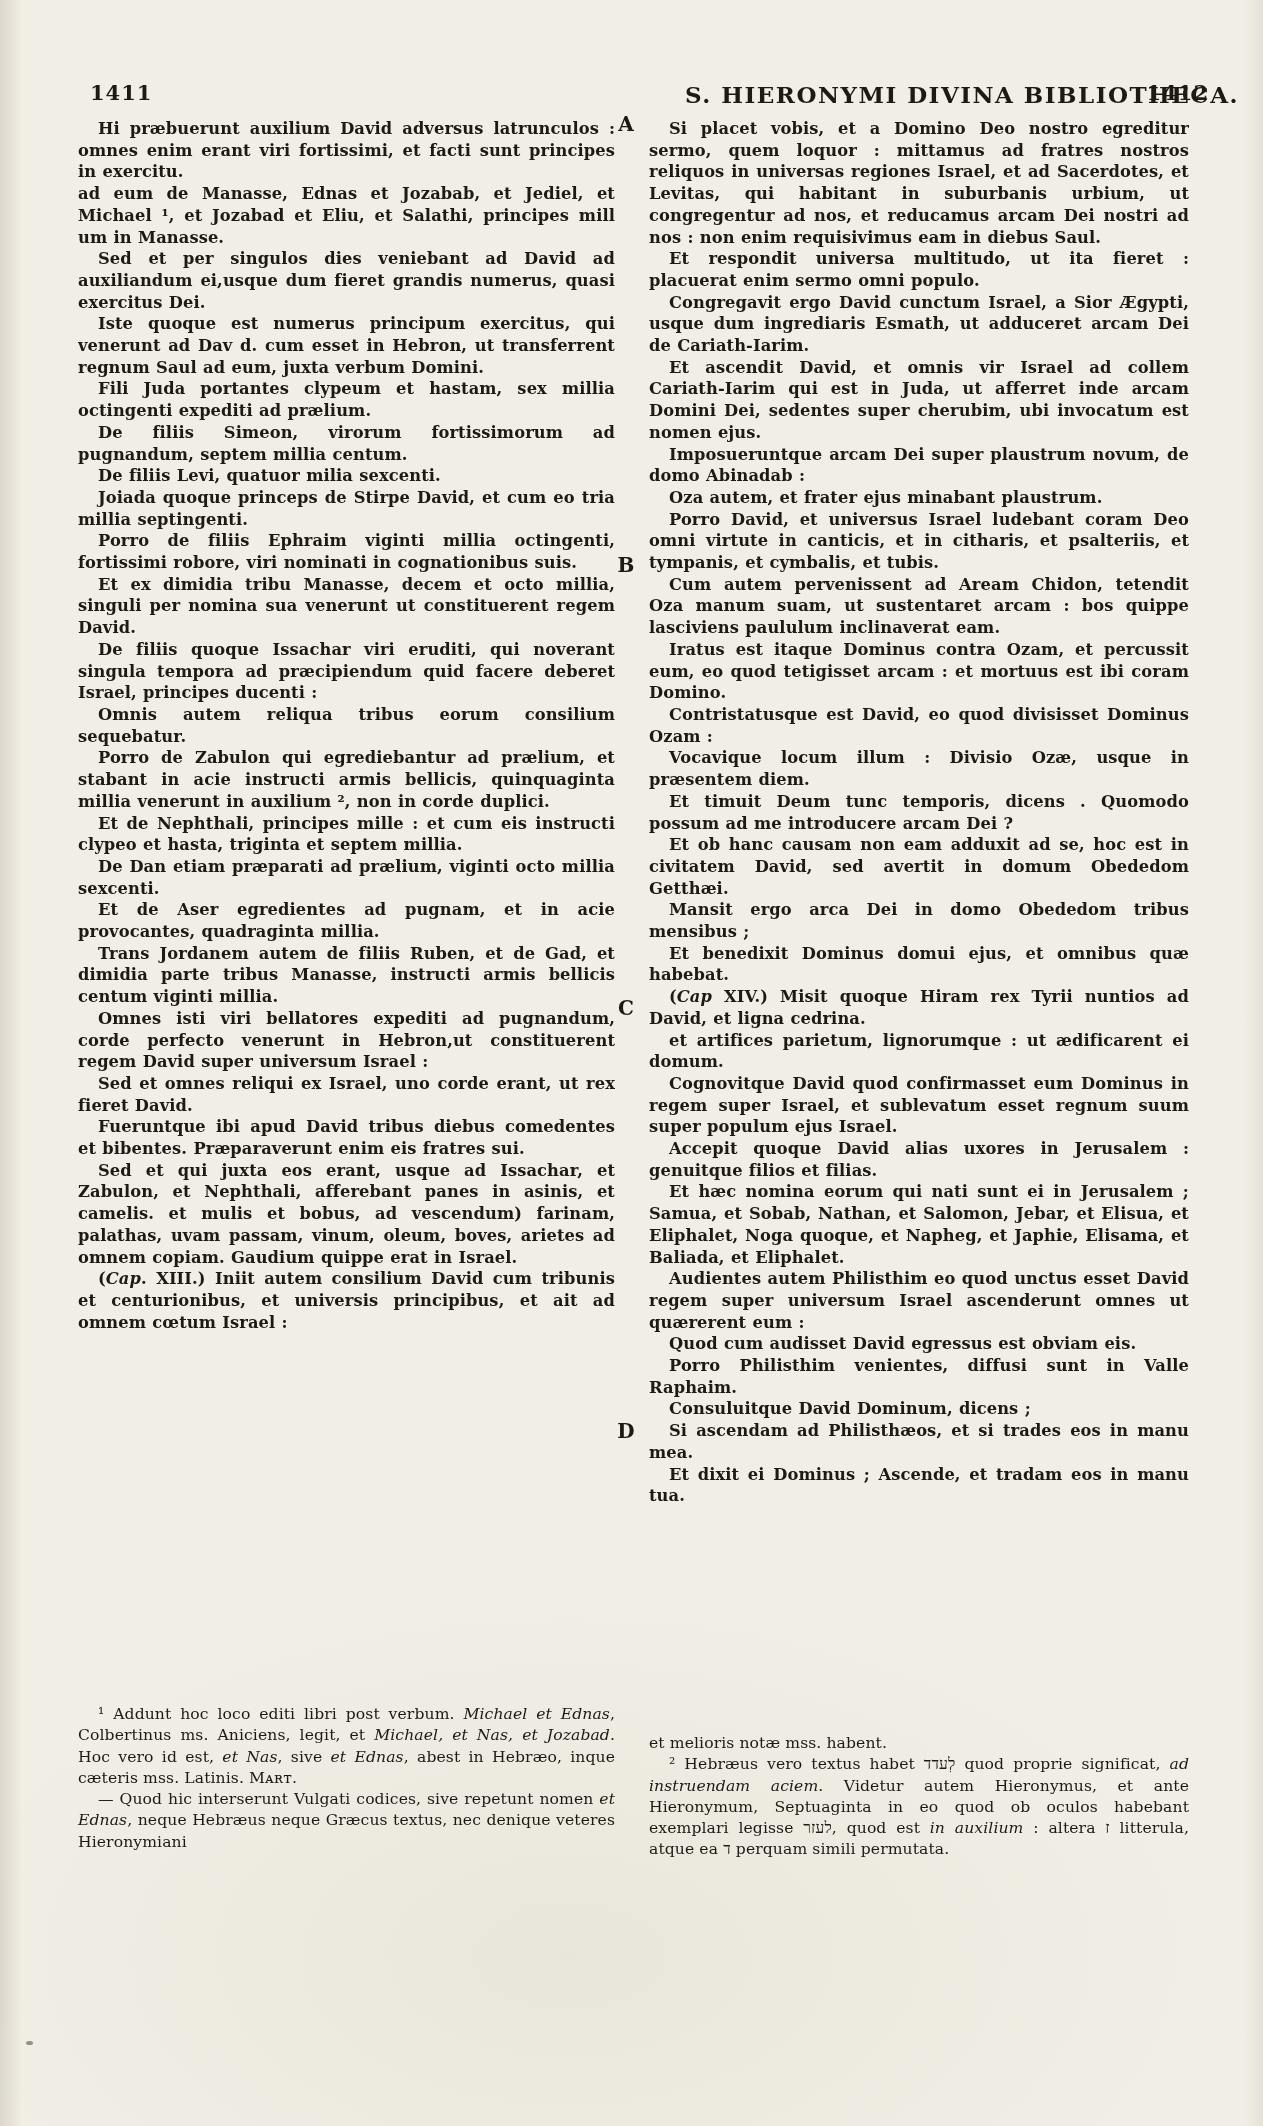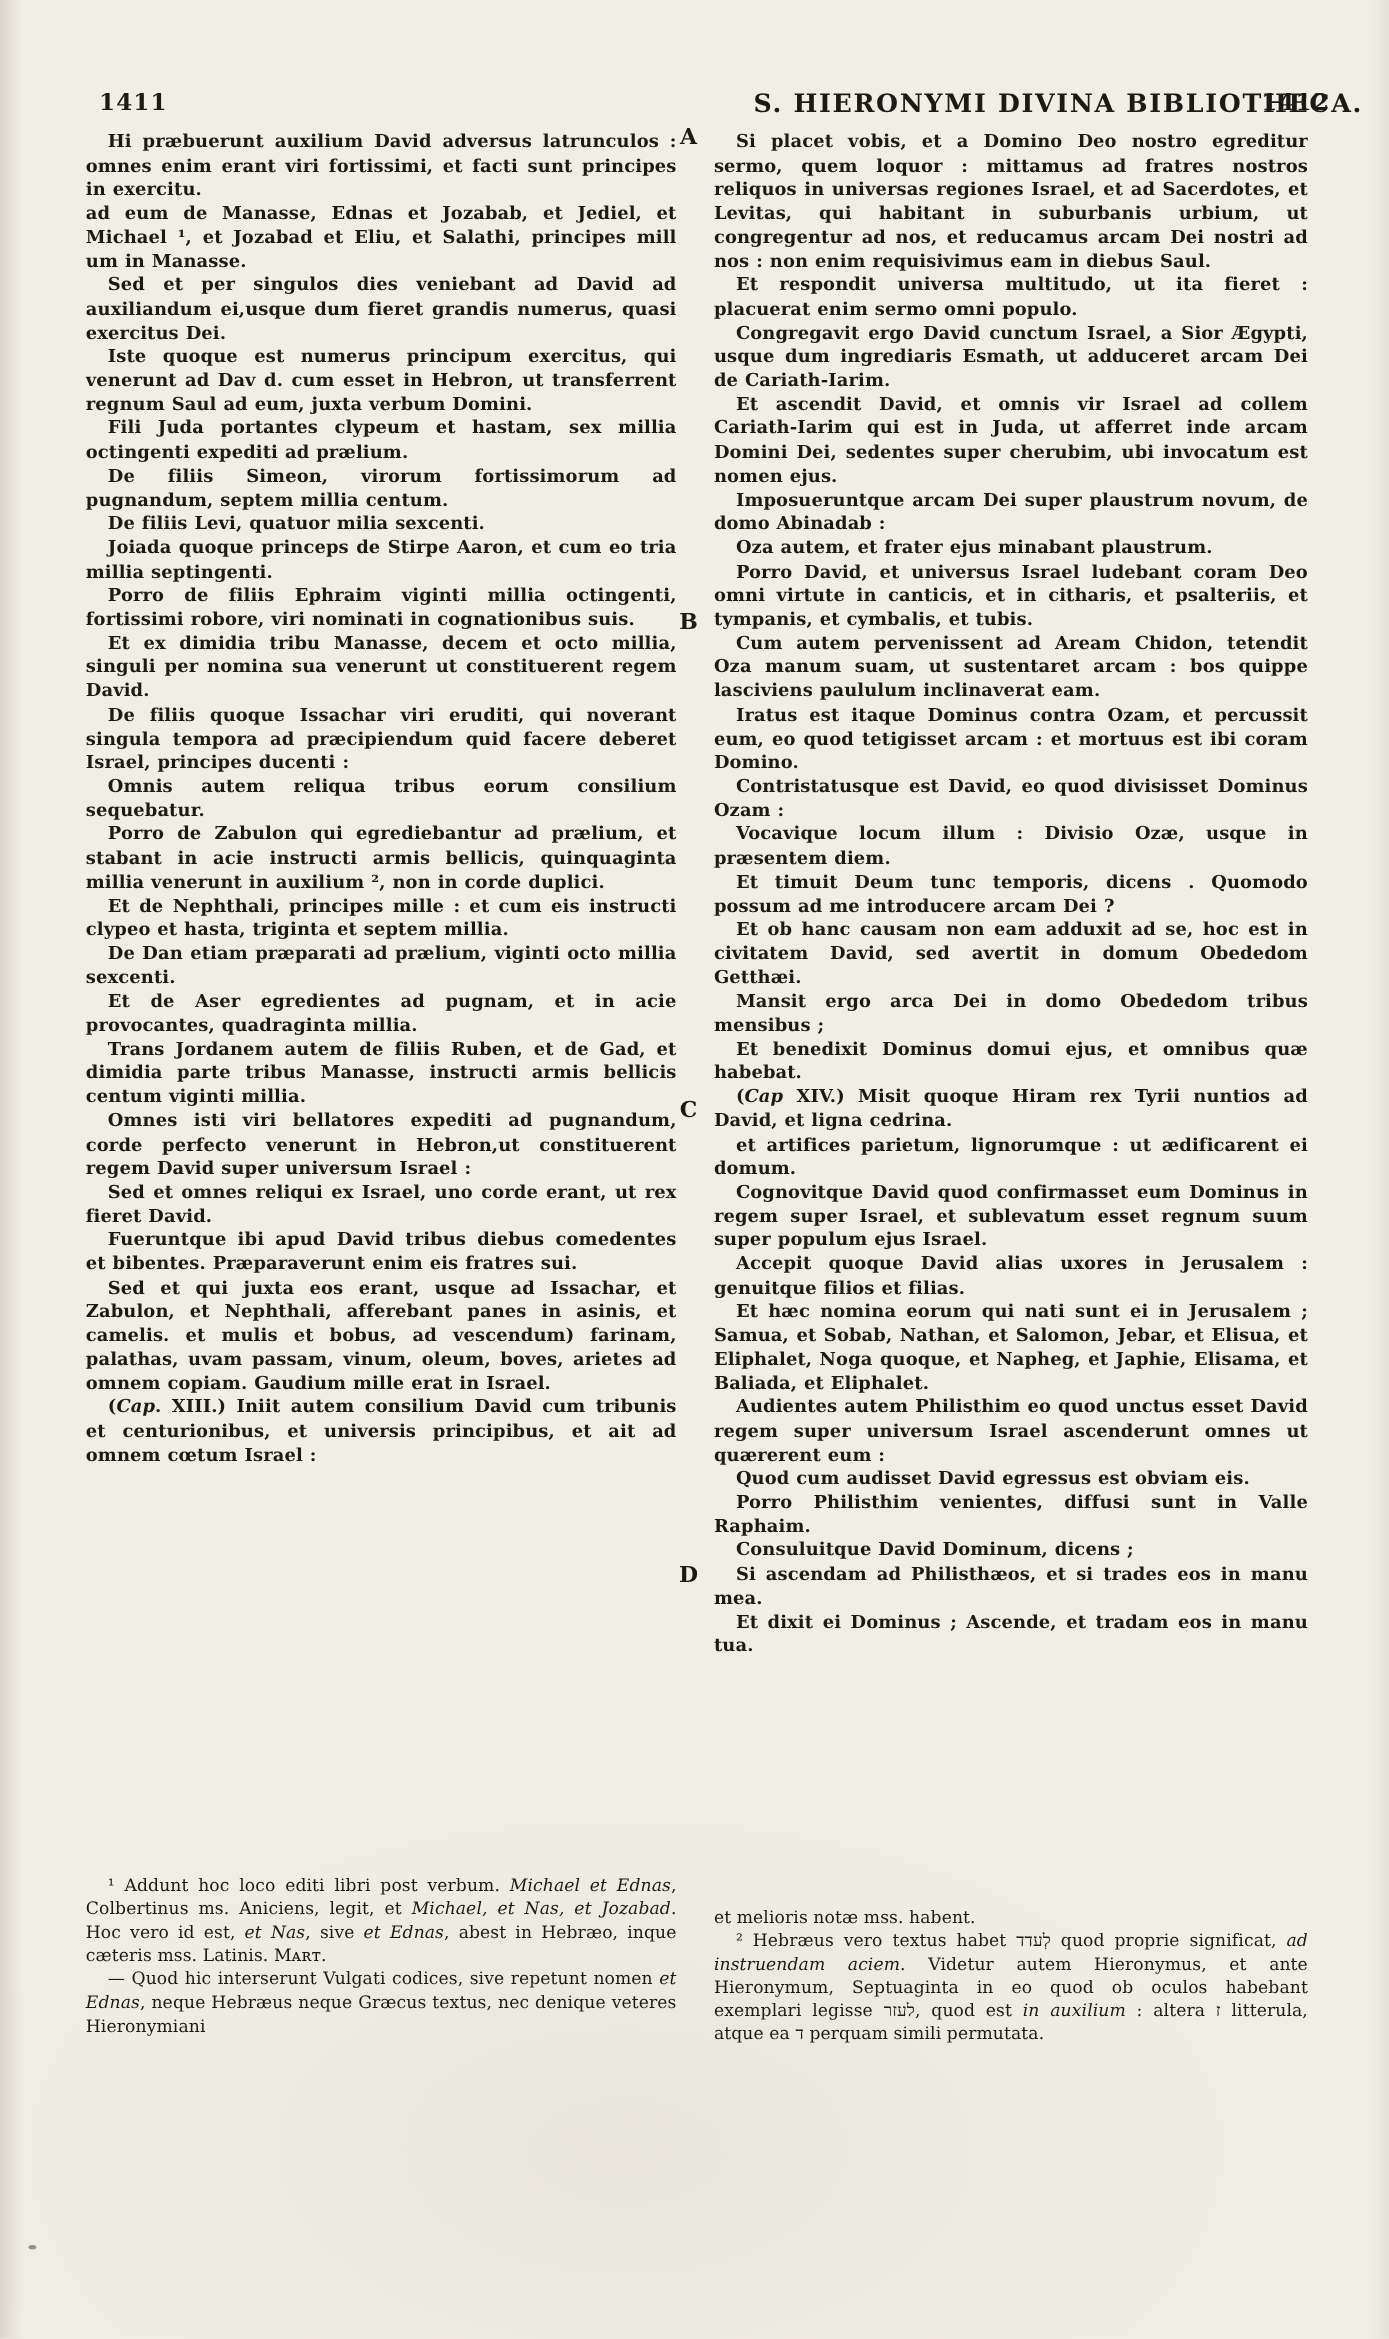--- a/index.html
+++ b/index.html
@@ -66,34 +66,34 @@
 <div class="margin-letter ml-d">D</div>
 
 <div class="col left">
     <p class="para indent"><span>Hi præbuerunt auxilium David adversus latrunculos : omnes enim erant viri fortissimi, et facti sunt principes in exercitu.</span></p>
     <p class="para"><span>ad eum de Manasse, Ednas et Jozabab, et Jediel, et Michael ¹, et Jozabad et Eliu, et Salathi, principes mill um in Manasse.</span></p>
     <p class="para indent"><span>Sed et per singulos dies veniebant ad David ad auxiliandum ei,usque dum fieret grandis numerus, quasi exercitus Dei.</span></p>
     <p class="para indent"><span>Iste quoque est numerus principum exercitus, qui venerunt ad Dav d. cum esset in Hebron, ut transferrent regnum Saul ad eum, juxta verbum Domini.</span></p>
     <p class="para indent"><span>Fili Juda portantes clypeum et hastam, sex millia octingenti expediti ad prælium.</span></p>
     <p class="para indent"><span>De filiis Simeon, virorum fortissimorum ad pugnandum, septem millia centum.</span></p>
     <p class="para indent"><span>De filiis Levi, quatuor milia sexcenti.</span></p>
-    <p class="para indent"><span>Joiada quoque princeps de Stirpe Aaron, et cum eo tria millia septingenti.</span></p>
+    <p class="para indent"><span>Joiada quoque princeps de Stirpe David, et cum eo tria millia septingenti.</span></p>
     <p class="para indent"><span>Porro de filiis Ephraim viginti millia octingenti, fortissimi robore, viri nominati in cognationibus suis.</span></p>
     <p class="para indent"><span>Et ex dimidia tribu Manasse, decem et octo millia, singuli per nomina sua venerunt ut constituerent regem David.</span></p>
     <p class="para indent"><span>De filiis quoque Issachar viri eruditi, qui noverant singula tempora ad præcipiendum quid facere deberet Israel, principes ducenti :</span></p>
     <p class="para indent"><span>Omnis autem reliqua tribus eorum consilium sequebatur.</span></p>
     <p class="para indent"><span>Porro de Zabulon qui egrediebantur ad prælium, et stabant in acie instructi armis bellicis, quinquaginta millia venerunt in auxilium ², non in corde duplici.</span></p>
     <p class="para indent"><span>Et de Nephthali, principes mille : et cum eis instructi clypeo et hasta, triginta et septem millia.</span></p>
     <p class="para indent"><span>De Dan etiam præparati ad prælium, viginti octo millia sexcenti.</span></p>
     <p class="para indent"><span>Et de Aser egredientes ad pugnam, et in acie provocantes, quadraginta millia.</span></p>
     <p class="para indent"><span>Trans Jordanem autem de filiis Ruben, et de Gad, et dimidia parte tribus Manasse, instructi armis bellicis centum viginti millia.</span></p>
     <p class="para indent"><span>Omnes isti viri bellatores expediti ad pugnandum, corde perfecto venerunt in Hebron,ut constituerent regem David super universum Israel :</span></p>
     <p class="para indent"><span>Sed et omnes reliqui ex Israel, uno corde erant, ut rex fieret David.</span></p>
     <p class="para indent"><span>Fueruntque ibi apud David tribus diebus comedentes et bibentes. Præparaverunt enim eis fratres sui.</span></p>
-    <p class="para indent"><span>Sed et qui juxta eos erant, usque ad Issachar, et Zabulon, et Nephthali, afferebant panes in asinis, et camelis. et mulis et bobus, ad vescendum) farinam, palathas, uvam passam, vinum, oleum, boves, arietes ad omnem copiam. Gaudium mille erat in Israel.</span></p>
+    <p class="para indent"><span>Sed et qui juxta eos erant, usque ad Issachar, et Zabulon, et Nephthali, afferebant panes in asinis, et camelis. et mulis et bobus, ad vescendum) farinam, palathas, uvam passam, vinum, oleum, boves, arietes ad omnem copiam. Gaudium quippe erat in Israel.</span></p>
     <p class="para indent"><span>(</span><i>Cap</i><span>. XIII.) Iniit autem consilium David cum tribunis et centurionibus, et universis principibus, et ait ad omnem cœtum Israel :</span></p>
   </div>
 <div class="col right">
     <p class="para indent"><span>Si placet vobis, et a Domino Deo nostro egreditur sermo, quem loquor : mittamus ad fratres nostros reliquos in universas regiones Israel, et ad Sacerdotes, et Levitas, qui habitant in suburbanis urbium, ut congregentur ad nos, et reducamus arcam Dei nostri ad nos : non enim requisivimus eam in diebus Saul.</span></p>
     <p class="para indent"><span>Et respondit universa multitudo, ut ita fieret : placuerat enim sermo omni populo.</span></p>
     <p class="para indent"><span>Congregavit ergo David cunctum Israel, a Sior Ægypti, usque dum ingrediaris Esmath, ut adduceret arcam Dei de Cariath-Iarim.</span></p>
     <p class="para indent"><span>Et ascendit David, et omnis vir Israel ad collem Cariath-Iarim qui est in Juda, ut afferret inde arcam Domini Dei, sedentes super cherubim, ubi invocatum est nomen ejus.</span></p>
     <p class="para indent"><span>Imposueruntque arcam Dei super plaustrum novum, de domo Abinadab :</span></p>
     <p class="para indent"><span>Oza autem, et frater ejus minabant plaustrum.</span></p>
     <p class="para indent"><span>Porro David, et universus Israel ludebant coram Deo omni virtute in canticis, et in citharis, et psalteriis, et tympanis, et cymbalis, et tubis.</span></p>

